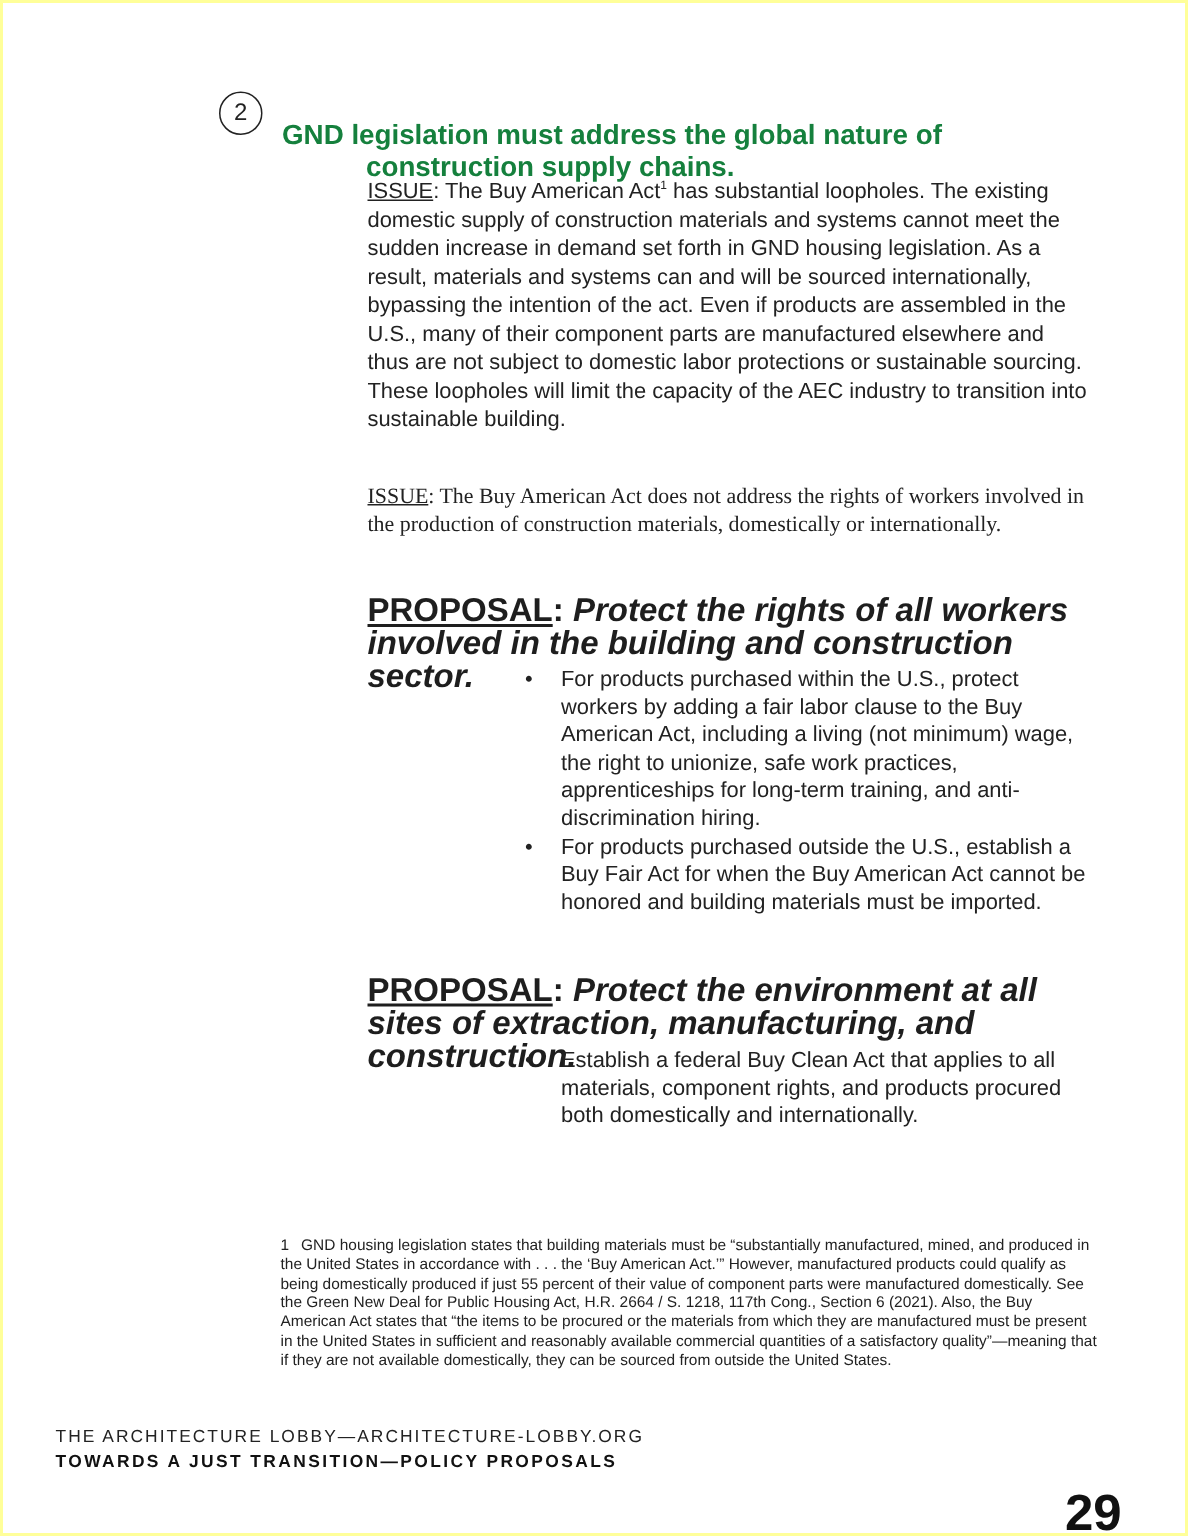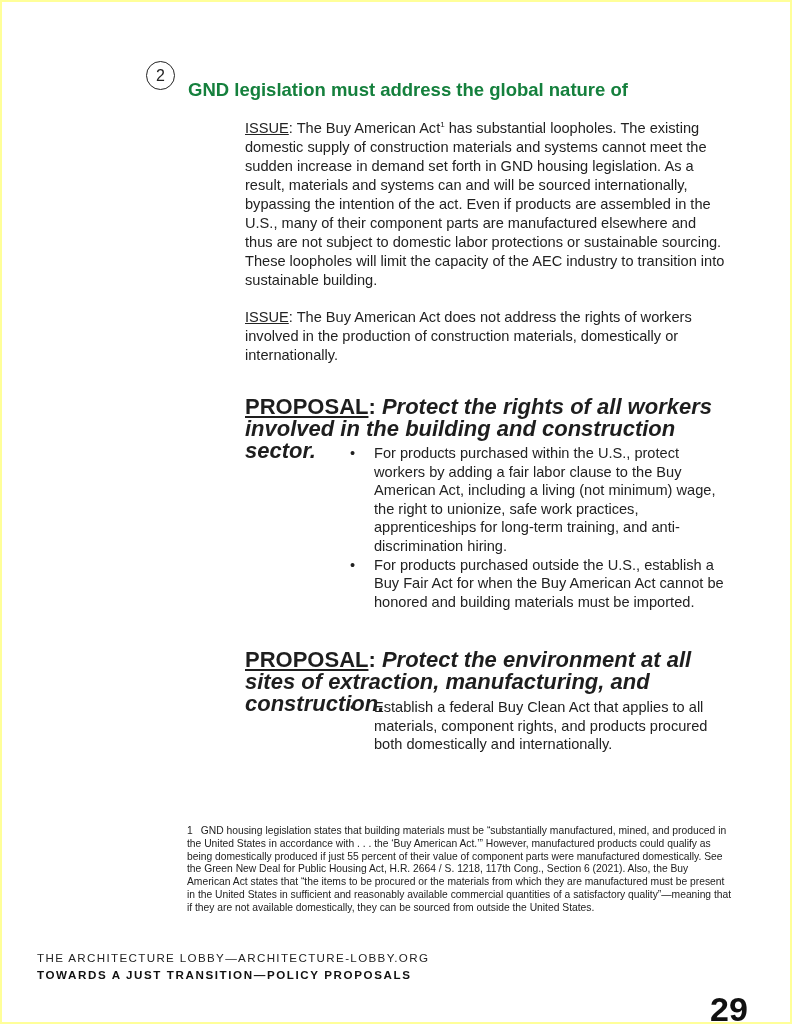--- a/index.html
+++ b/index.html
@@ -111,27 +111,28 @@
     }
   </style>
 </head>
 <body>
 
 <div class="page">
 
   <div class="num-circle">2</div>
   <div class="section-title">
     <span class="line1">GND legislation must address the global nature of</span>
+    <span class="line2">construction supply chains.</span>
   </div>
 
   <div class="body-block" style="top:117px;">
     <span class="underline">ISSUE</span><span>: The Buy American Act</span><sup>1</sup><span> has substantial loopholes. The existing domestic supply of construction materials and systems cannot meet the sudden increase in demand set forth in GND housing legislation. As a result, materials and systems can and will be sourced internationally, bypassing the intention of the act. Even if products are assembled in the U.S., many of their component parts are manufactured elsewhere and thus are not subject to domestic labor protections or sustainable sourcing. These loopholes will limit the capacity of the AEC industry to transition into sustainable building.</span>
   </div>
 
-  <div class="body-block" style="top:306px;">
+  <div class="body-block" style="top:320px;font-family:Liberation Serif, serif;">
     <span class="underline">ISSUE</span><span>: The Buy American Act does not address the rights of workers involved in the production of construction materials, domestically or internationally.</span>
   </div>
 
   <div class="proposal" style="top:394px;">
     <span class="kw">PROPOSAL</span><span>: </span><span class="txt">Protect the rights of all workers involved in the building and construction sector.</span>
   </div>
   <ul class="bullets" style="top:442px;">
     <li>
       <span class="dot">•</span>
       <span>For products purchased within the U.S., protect workers by adding a fair labor clause to the Buy American Act, including a living (not minimum) wage, the right to unionize, safe work practices, apprenticeships for long-term training, and anti-discrimination hiring.</span>

